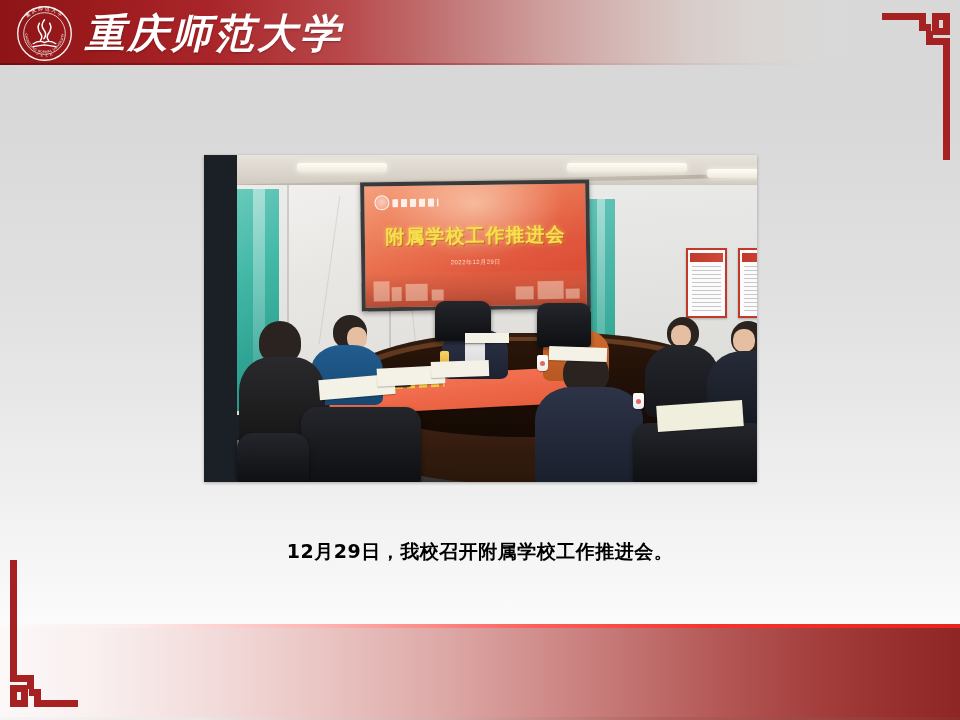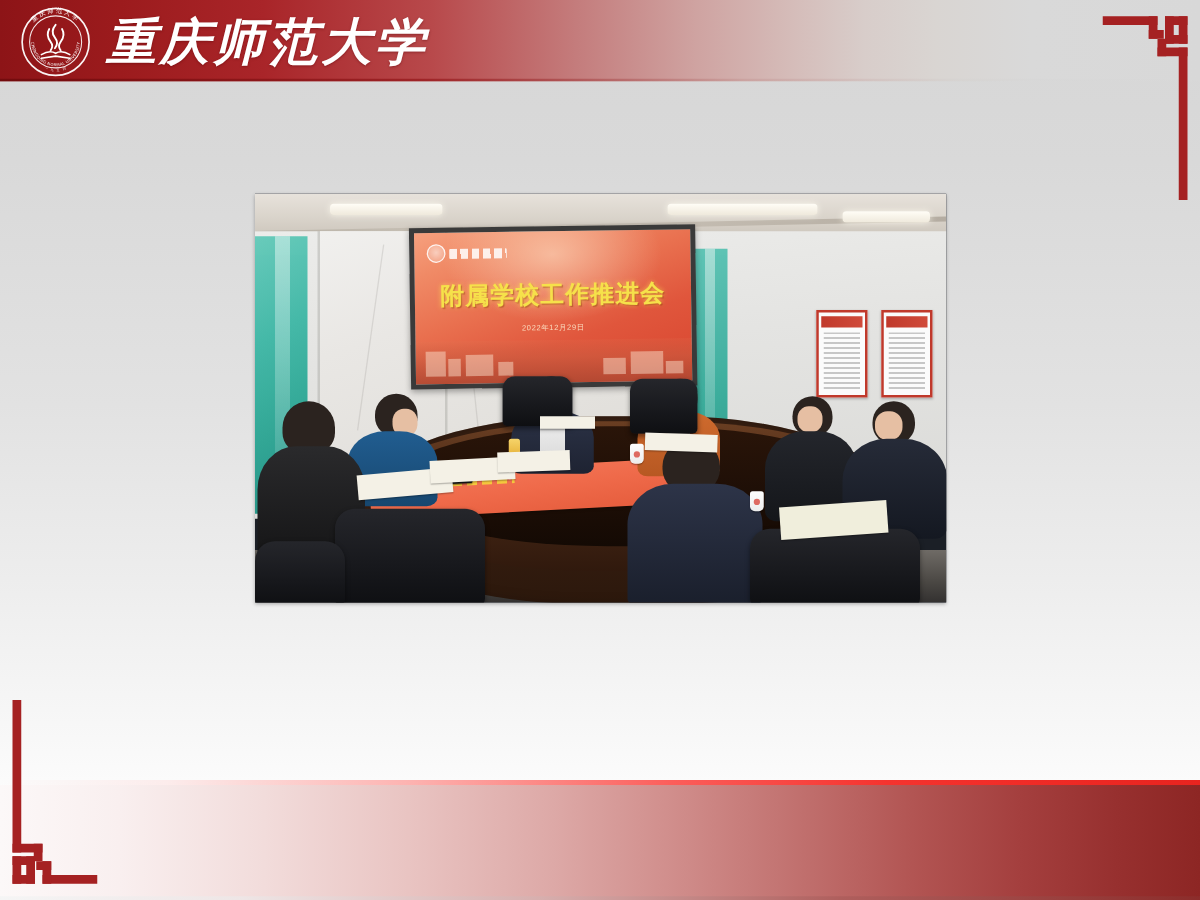--- a/index.html
+++ b/index.html
@@ -152,21 +152,21 @@
   .photo-frame {
     position: absolute;
     left: 204px;
     top: 155px;
     width: 553px;
     height: 327px;
     overflow: hidden;
     background: #1b1f26;
     box-shadow: 0 1px 3px rgba(0,0,0,.30);
   }
-  .photo { position: absolute; inset: 0; }
+  .photo { position: absolute; inset: 0; margin-left: 33px; }
 
   
   .ph-ceiling {
     position: absolute; left: 0; top: 0; width: 100%; height: 38px;
     background: linear-gradient(180deg,#e7e2db 0%,#d8d2c9 55%,#c9c2b8 100%);
   }
   .ph-ceil-seam {
     position: absolute; left: 0; top: 24px; width: 100%; height: 4px;
     background: linear-gradient(90deg,#b9b2a7 0%,#cdc6bb 40%,#b4aca1 100%);
     transform: rotate(-1.2deg);
@@ -560,20 +560,21 @@
       <div class="ph-paper" style="left:140px; top:212px; width:68px; height:18px; transform:rotate(-3deg);"></div>
       <div class="ph-paper" style="left:194px; top:206px; width:58px; height:16px; transform:rotate(-2deg);"></div>
       <div class="ph-paper" style="left:312px; top:192px; width:58px; height:14px; transform:rotate(2deg);"></div>
       <div class="ph-paper" style="left:228px; top:178px; width:44px; height:10px;"></div>
       <div class="ph-paper" style="left:420px; top:248px; width:86px; height:26px; transform:rotate(-4deg); background:#f0eedc;"></div>
       <div class="ph-cup" style="left:396px; top:238px;"></div>
 
     </div>
   </div>
 
+  <div class="caption">12月29日，我校召开附属学校工作推进会。</div>
 
   <div class="footer-topline"></div>
   <div class="footer-band"></div>
   <div class="footer-baseline"></div>
 
   <div class="ornament ornament-bl">
     <svg viewBox="0 0 70 155" width="70" height="155" aria-hidden="true">
       <g fill="#a52122">
         <rect x="0" y="5" width="44" height="7"></rect>
         <rect x="37" y="5" width="7" height="18"></rect>

